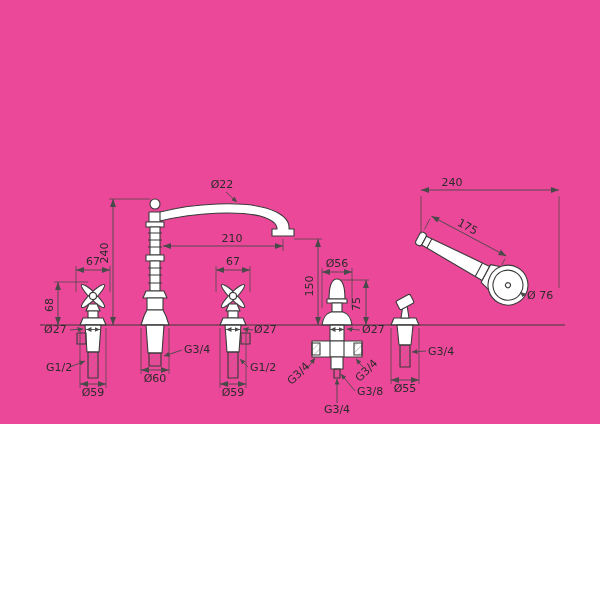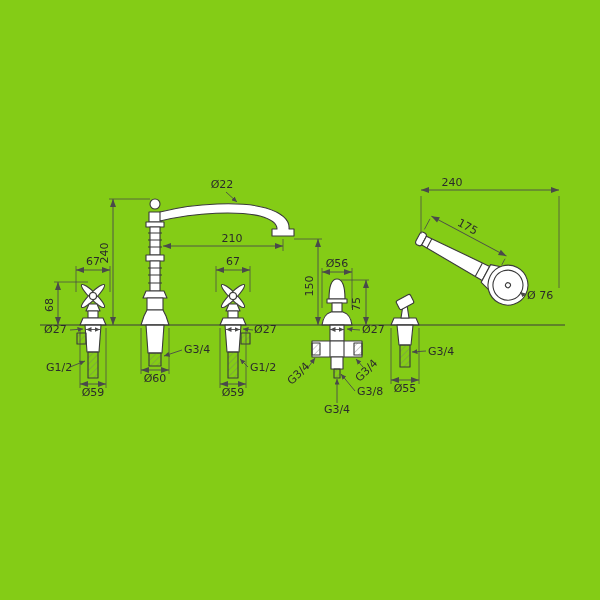--- a/index.html
+++ b/index.html
@@ -1,16 +1,16 @@
 <!DOCTYPE html>
 <html><head>
 <meta charset="utf-8">
 <style>
   html,body{margin:0;padding:0;background:#fff;}
-  .stage{width:600px;height:600px;background:#84cc16;position:relative;overflow:hidden;}
+  .stage{width:600px;height:424px;background:#ec4899;position:relative;overflow:hidden;}
   svg{display:block;}
   .draw path,.draw rect,.draw circle,.draw ellipse{fill:#fff;stroke:#3a3a3a;stroke-width:1.1;stroke-linejoin:round;}
   .draw line{stroke:#3a3a3a;stroke-width:1.2;}
   .draw .nofill{fill:none;}
   .draw .hatch{fill:url(#hatch);}
   .dims line{stroke:#4a4a4a;stroke-width:0.9;fill:none;}
   .dims line.ext{stroke-width:0.75;}
   .labels text{font:11px "DejaVu Sans", sans-serif;fill:#2b2b2b;}
   .labels text.mid{text-anchor:middle;}
 </style>

